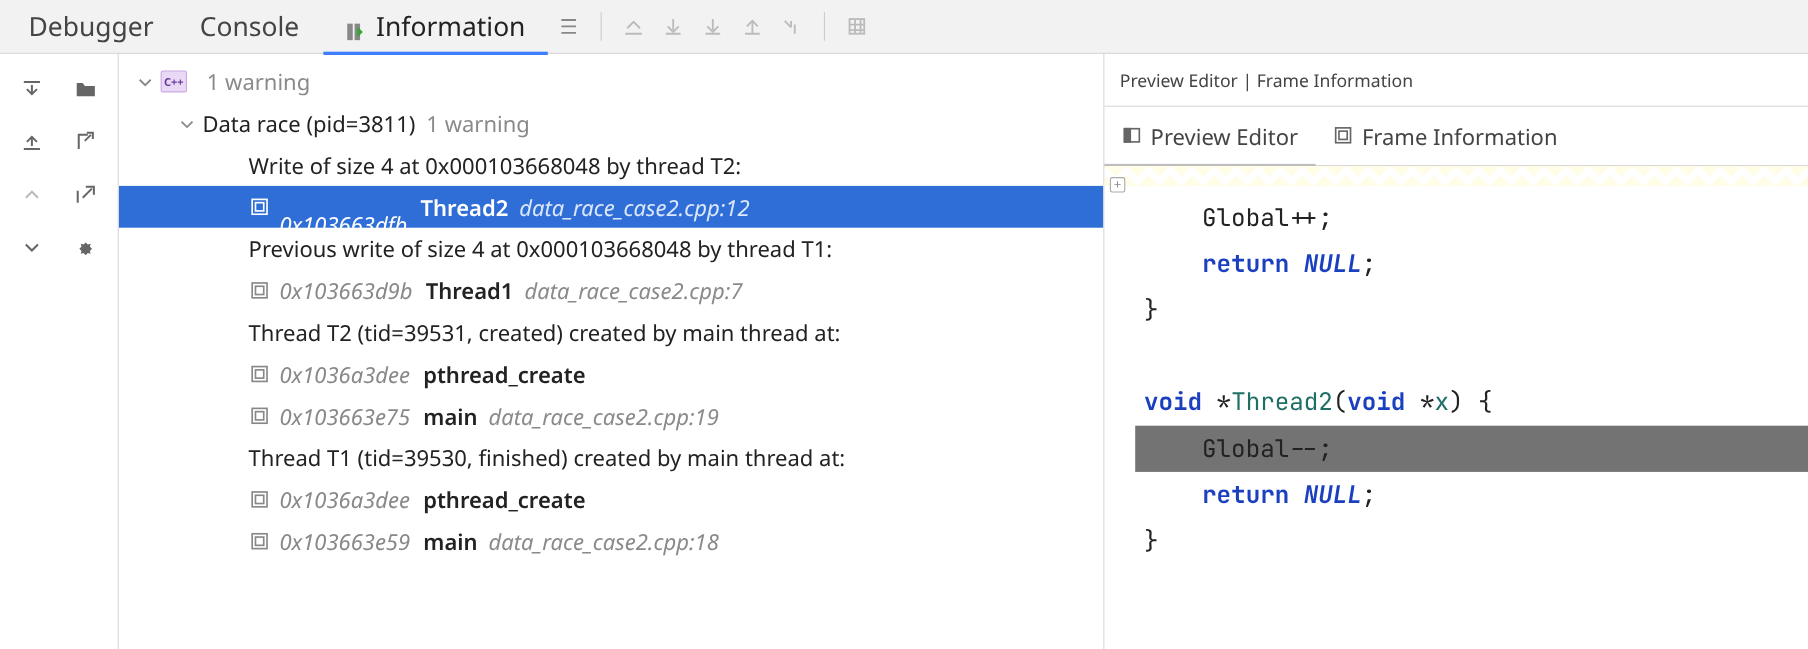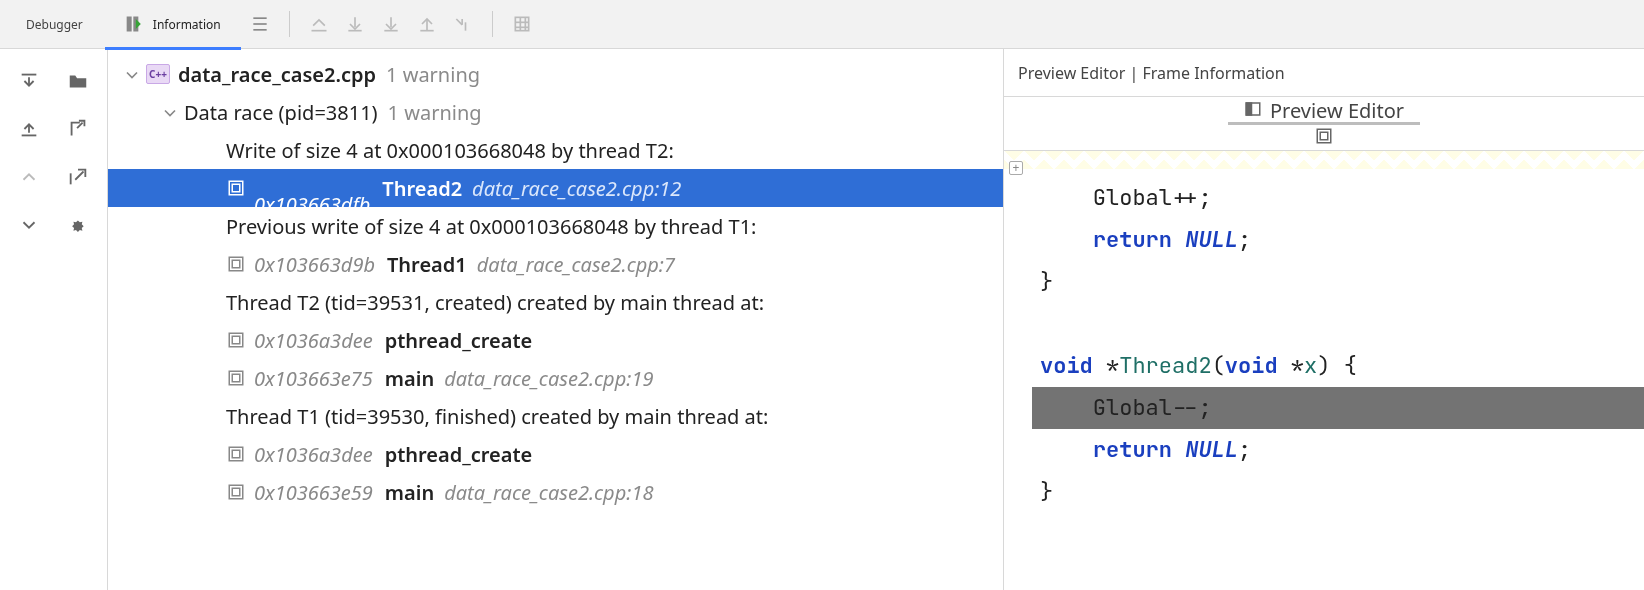--- a/index.html
+++ b/index.html
@@ -23,21 +23,21 @@
     background: #f2f2f2;
     border-bottom: 1px solid #d8d8d8;
     gap: 2px;
     padding: 0 6px;
   }
   .top-tab {
     display: flex;
     align-items: center;
     height: 49px;
     padding: 0 20px;
-    font-size: 12px;
+    font-size: 24px;
     color: #444;
     cursor: pointer;
     position: relative;
   }
   .top-tab.active { color: #222; }
   .top-tab.active::after {
     content: "";
     position: absolute;
     left: 0; right: 0; bottom: -1px;
     height: 3px;
@@ -131,22 +131,21 @@
     display:flex;align-items:center;
     padding: 0 14px;
     font-size: 16px;
     color:#444;
     border-bottom:1px solid #d8d8d8;
   }
   .pv-tabs {
     display:flex;
     height:54px;
     border-bottom:1px solid #d8d8d8;
-    align-items:center;
-    flex-direction:column;
+    align-items:flex-start;
   }
   .pv-tab {
     display:flex;align-items:center;
     height:54px;
     padding:0 16px;
     font-size:20px;
     color:#444;
     cursor:pointer;
     position:relative;
     gap:8px;
@@ -185,20 +184,21 @@
   .code-line.hl { background:#737373; }
   .kw { color:#1a3fbf; font-weight:600; }
   .name { color:#1f6f66; }
   .lit { color:#1a3fbf; font-weight:600;font-style:italic; }
 </style>
 </head>
 <body>
 
 <div class="top-tabs">
   <div class="top-tab">Debugger</div>
+  <div class="top-tab">Console</div>
   <div class="top-tab active">
     <span class="tab-icon">
       <svg viewBox="0 0 24 24" width="20" height="20">
           <rect x="2" y="3" width="6" height="18" fill="#888"></rect>
           <rect x="10" y="3" width="6" height="18" fill="#888"></rect>
           <path d="M13 6 l6 6 -6 6 z" fill="#36a336"></path>
         </svg>
     </span>
     <span>Information</span>
   </div>
@@ -310,21 +310,20 @@
       </div>
   </div>
 
   <div class="tree-col">
     <div class="tree-row">
       <span class="sp" style="width:14px"></span>
       <span class="chev"><svg viewBox="0 0 24 24" width="20" height="20" fill="none" stroke="#888" stroke-width="2">
             <path d="M6 9l6 6 6-6"></path>
           </svg></span>
       <span class="file-icon">C++</span>
-      <span class="txt-bold">data_race_case2.cpp</span>
       <span style="width:10px"></span>
       <span class="txt-muted">1 warning</span>
     </div>
     <div class="tree-row">
       <span class="sp" style="width:52px"></span>
       <span class="chev"><svg viewBox="0 0 24 24" width="20" height="20" fill="none" stroke="#888" stroke-width="2">
             <path d="M6 9l6 6 6-6"></path>
           </svg></span>
       <span>Data race (pid=3811)</span>
       <span style="width:10px"></span>
@@ -438,20 +437,21 @@
               <rect x="3" y="4" width="18" height="16"></rect>
               <rect x="3" y="4" width="7" height="16" fill="#666"></rect>
             </svg></span>
         <span>Preview Editor</span>
       </div>
       <div class="pv-tab">
         <span><svg viewBox="0 0 24 24" width="18" height="18" fill="none" stroke="#666" stroke-width="2">
               <rect x="3" y="3" width="18" height="18"></rect>
               <rect x="7" y="7" width="10" height="10"></rect>
             </svg></span>
+        <span>Frame Information</span>
       </div>
     </div>
     <div class="editor-wrap">
       <div class="zigzag"></div>
       <div class="fold-dot">+</div>
       <div id="editor" class="editor"><div class="code-line">    Global++;</div><div class="code-line">    <span class="kw">return</span> <span class="lit">NULL</span>;</div><div class="code-line">}</div><div class="code-line">&nbsp;</div><div class="code-line"><span class="kw">void</span> *<span class="name">Thread2</span>(<span class="kw">void</span> *<span class="name">x</span>) {</div><div class="code-line hl">    Global--;</div><div class="code-line">    <span class="kw">return</span> <span class="lit">NULL</span>;</div><div class="code-line">}</div></div>
     </div>
   </div>
 
 </div>

